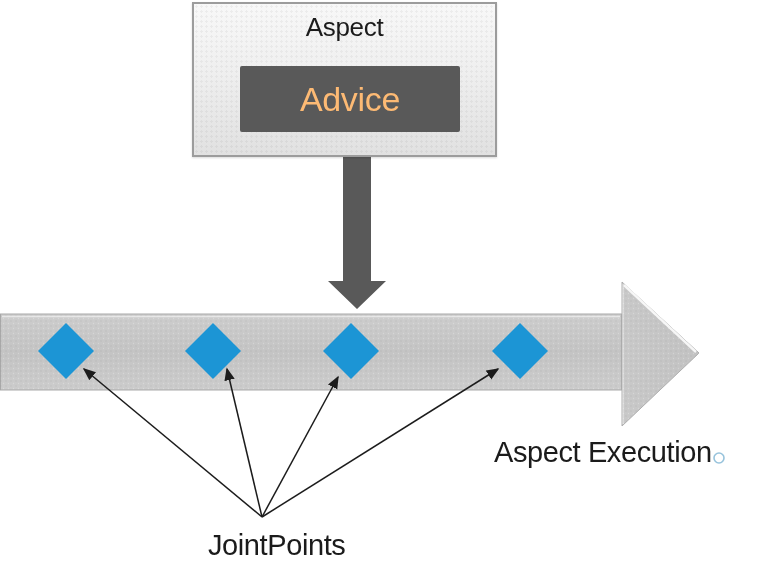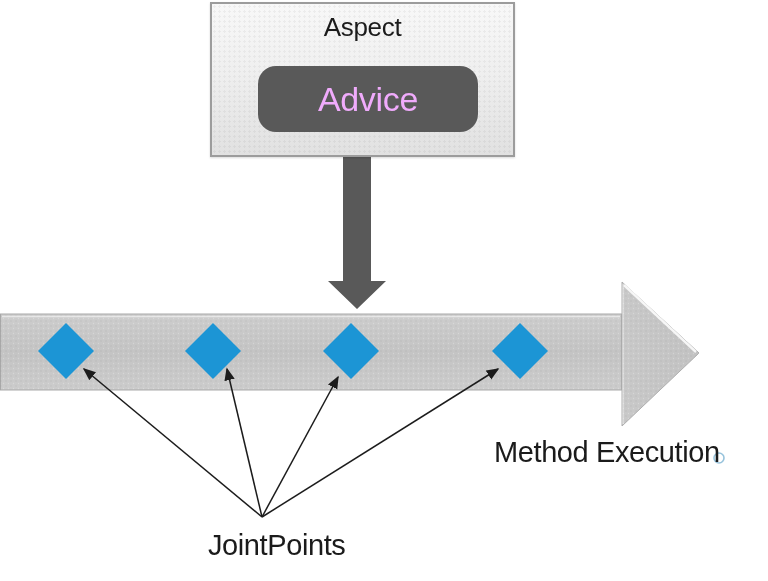--- a/index.html
+++ b/index.html
@@ -24,21 +24,21 @@
   
   .down-arrow   { fill: var(--down-arrow, #595959); }
   .diamond      { fill: var(--jointpoint-diamond, #1c95d5); }
   .pointer      { stroke: var(--pointer-line, #1c1c1c); stroke-width: 1.5; fill: none; }
   .band-fill    { stroke: #a9a9a9; stroke-width: 1; }
   .head-fill    { stroke: #aeaeae; stroke-width: 1; }
 
   
   .aspect-box {
     position: absolute;
-    left: 210px;
+    left: 192px;
     top: 2px;
     width: 305px;
     height: 155px;
     box-sizing: border-box;
     border: 2px solid #9c9c9c;
     background-image:
       radial-gradient(rgba(0,0,0,0.045) 1px, transparent 1.3px),
       linear-gradient(180deg, #f8f8f8 0%, #efefef 45%, #e1e1e1 100%);
     background-size: 5px 5px, 100% 100%;
     box-shadow: 0 1px 2px rgba(0,0,0,0.15);
@@ -49,23 +49,23 @@
     font-size: 26px;
     letter-spacing: -0.3px;
     color: var(--text, #1b1b1b);
   }
   .advice-pill {
     position: absolute;
     left: 46px;
     top: 62px;
     width: 220px;
     height: 66px;
-    border-radius: 18px;
+    border-radius: 2px;
     background: var(--advice-bg, #595959);
-    color: #f0abfc;
+    color: #fdba74;
     font-size: 34px;
     letter-spacing: -0.3px;
     display: flex;
     align-items: center;
     justify-content: center;
   }
 
   
   .label {
     position: absolute;
@@ -133,17 +133,17 @@
     <line class="pointer" x1="262" y1="517" x2="498" y2="369" marker-end="url(#ptrHead)"></line>
 
     <circle cx="719" cy="458" r="5" fill="none" stroke="#8cbcd8" stroke-width="1.6" opacity="0.9"></circle>
   </svg>
 
   <div class="aspect-box">
     <div class="aspect-title">Aspect</div>
     <div class="advice-pill">Advice</div>
   </div>
 
-  <div class="label method-label">Method Execution</div>
+  <div class="label method-label">Aspect Execution</div>
 
   <div class="label jointpoints-label">JointPoints</div>
 
 </div>
 
 </body></html>

